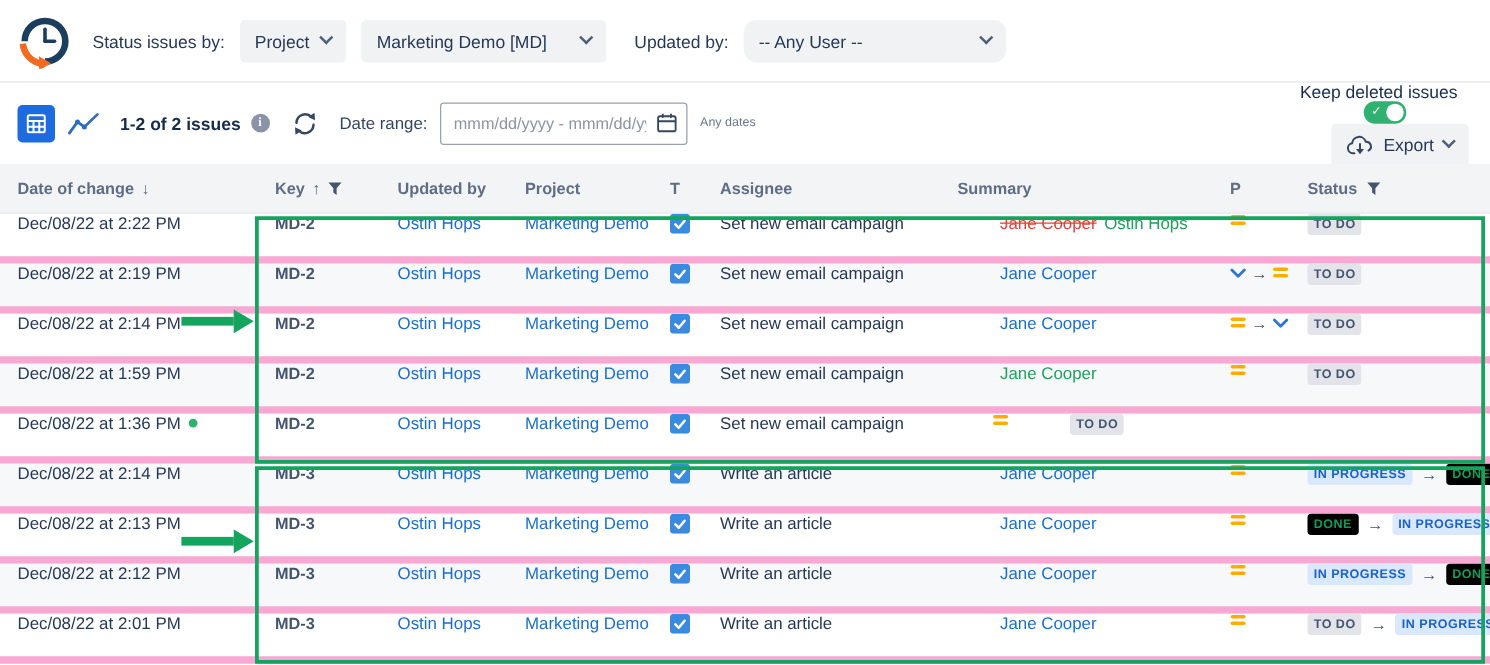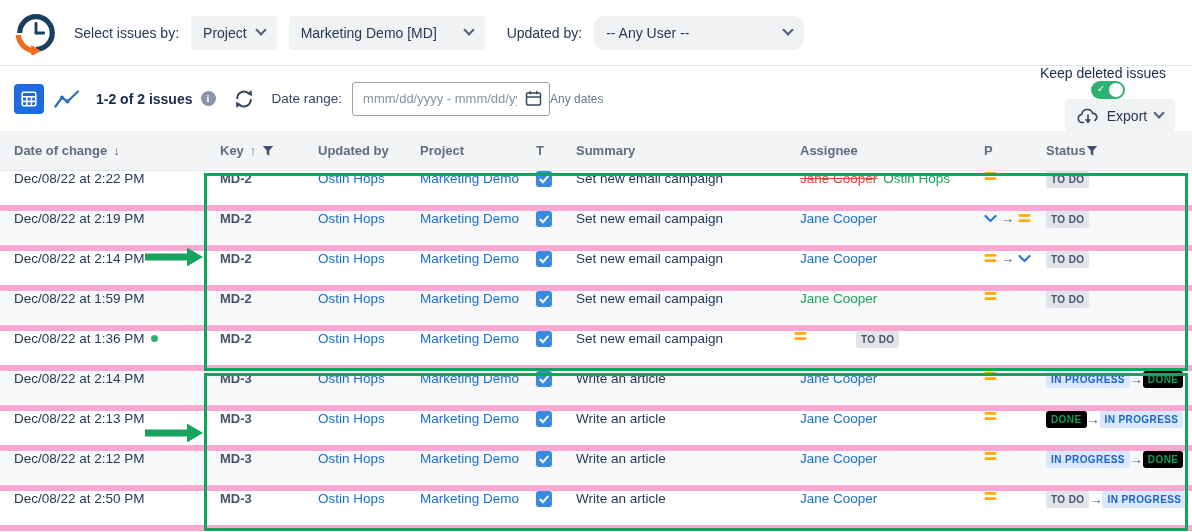--- a/index.html
+++ b/index.html
@@ -31,21 +31,21 @@
   .info { margin-left:8px; width:15px; height:15px; border-radius:50%; background:#8A94A6; color:#fff;
           font-size:10px; font-weight:bold; display:flex; align-items:center; justify-content:center;
           cursor:pointer; flex:none; font-family:"Liberation Serif", serif; }
   .refresh { margin-left:18px; cursor:pointer; display:flex; flex:none; }
   .dr-label { margin-left:18px; font-size:13.5px; color:#344563; white-space:nowrap; }
   .dr-wrap { position:relative; margin-left:10px; flex:none; }
   .dr-wrap input { width:198px; height:34px; border:1.5px solid #98A1AE; border-radius:3px;
                    padding:0 32px 0 10px; font-size:13px; color:#253858; font-family:inherit; outline:none; }
   .dr-wrap input::placeholder { color:#8993A4; }
   .cal { position:absolute; right:8px; top:8px; cursor:pointer; display:flex; }
-  .anydates { font-size:12px; color:#6B778C; white-space:nowrap; }
+  .anydates { margin-left:10px; font-size:10px; color:#6B778C; white-space:nowrap; }
   .rightside { margin-left:auto; display:flex; align-items:center; padding-right:2px;flex-direction:column; }
   .keep-lbl { font-size:14px; color:#172B4D; margin-right:10px; white-space:nowrap; }
   .toggle { position:relative; width:34px; height:18px; border-radius:10px; background:#2FB271;
             display:inline-block; cursor:pointer; flex:none; }
   .toggle::before { content:"\2713"; color:#fff; font-size:10px; position:absolute; left:6px; top:2px; }
   .toggle .knob { position:absolute; right:2px; top:2px; width:14px; height:14px; border-radius:50%; background:#fff; }
   .export { margin-left:24px; height:34px; background:#F1F2F4; border:none; border-radius:4px;
             display:flex; align-items:center; gap:8px; padding:0 12px; font-size:14px; color:#253858;
             cursor:pointer; font-family:inherit; }
 
@@ -55,21 +55,21 @@
   .th { font-size:13px; font-weight:bold; color:#5E6C84; display:flex; align-items:center; gap:6px;
         padding-left:14px; white-space:nowrap; flex:none; }
   .sort { font-weight:normal; font-size:13px; color:#5E6C84; }
   .funnel { display:flex; }
   .tr { height:40px; display:flex; align-items:flex-start; border-bottom:6px solid #f9a8d4;
         font-size:13.5px; background:#fff; }
   .tr.shade { background:#F6F8FA; }
   .td { padding-left:14px; display:flex; align-items:center; white-space:nowrap; flex:none; }
   .c-date{width:206px;} .c-key{width:98px;} .c-upd{width:102px;} .c-proj{width:126px;}
   .c-type{width:30px; padding-left:4px;} .c-sum{width:224px;} .c-asg{width:190px;}
-  .c-pri{width:56px; padding-left:8px; gap:4px;} .c-sta{width:160px; gap:0;}
+  .c-pri{width:56px; padding-left:8px; gap:4px;} .c-sta{width:160px; gap:7px;}
   .link { color:#1A6FCB; text-decoration:none; cursor:pointer; }
   .key { color:#44546F; font-weight:bold; font-size:13px; }
   .removed { color:#DC4636; text-decoration:line-through; margin-right:6px; }
   .added { color:#1FA15D; }
   .unassigned { color:#7A869A; font-style:italic; }
   .dot { width:7px; height:7px; border-radius:50%; background:#2FB271; margin-left:6px; flex:none; }
   .chg-arrow { color:#44546F; font-size:13px; }
   .icn { display:flex; flex:none; }
   .badge { font-size:10px; font-weight:bold; letter-spacing:.4px; padding:3px 5px; border-radius:3px; line-height:1.1; }
   .b-todo { background:#E2E4E9; color:#44546F; }
@@ -90,21 +90,21 @@
   <span class="logo">
     <svg viewBox="0 0 46 46" width="44" height="44">
       <circle cx="23" cy="23" r="17" fill="none" stroke="#1C3E5E" stroke-width="5.5"></circle>
       <path d="M23 40 A17 17 0 0 1 6 23" fill="none" stroke="#fff" stroke-width="9"></path>
       <line x1="23" y1="23" x2="23" y2="13" stroke="#1C3E5E" stroke-width="3" stroke-linecap="round"></line>
       <line x1="23" y1="23" x2="31" y2="23" stroke="#1C3E5E" stroke-width="3" stroke-linecap="round"></line>
       <path d="M19 41.5 A18.5 18.5 0 0 1 4.5 25" fill="none" stroke="#F26B21" stroke-width="5.5"></path>
       <polygon points="18,35.5 18,47.5 28,41.5" fill="#F26B21"></polygon>
     </svg>
   </span>
-  <span class="lbl">Select issues by:</span>
+  <span class="lbl">Status issues by:</span>
   <div class="pill">
     <span>Project</span>
     <span class="chev"></span>
   </div>
   <div class="pill pill-md">
     <span>Marketing Demo [MD]</span>
     <span class="chev"></span>
   </div>
   <span class="lbl lbl-upd">Updated by:</span>
   <div class="pill pill-user">
@@ -195,25 +195,25 @@
     </div>
     <div class="th c-upd">
       <span>Updated by</span>
     </div>
     <div class="th c-proj">
       <span>Project</span>
     </div>
     <div class="th c-type">
       <span>T</span>
     </div>
+    <div class="th c-asg">
+      <span>Assignee</span>
+    </div>
     <div class="th c-sum">
       <span>Summary</span>
-    </div>
-    <div class="th c-asg">
-      <span>Assignee</span>
     </div>
     <div class="th c-pri">
       <span>P</span>
     </div>
     <div class="th c-sta">
       <span>Status</span>
       <span class="funnel">
         <svg width="12" height="12" viewBox="0 0 12 12">
             <path d="M0.8 1 h10.4 L7.3 5.6 V11 L4.7 9 V5.6 Z" fill="#44546F"></path>
           </svg>
@@ -514,21 +514,21 @@
           </span>
         </div>
         <div class="td c-sta">
           <span class="badge b-inprog">IN PROGRESS</span>
           <span class="chg-arrow">→</span>
           <span class="badge b-done">DONE</span>
         </div>
       </div>
       <div class="tr">
         <div class="td c-date">
-          <span>Dec/08/22 at 2:50 PM</span>
+          <span>Dec/08/22 at 2:01 PM</span>
         </div>
         <div class="td c-key key">MD-3</div>
         <div class="td c-upd">
           <a class="link">Ostin Hops</a>
         </div>
         <div class="td c-proj">
           <a class="link">Marketing Demo</a>
         </div>
         <div class="td c-type">
           <span class="icn">

